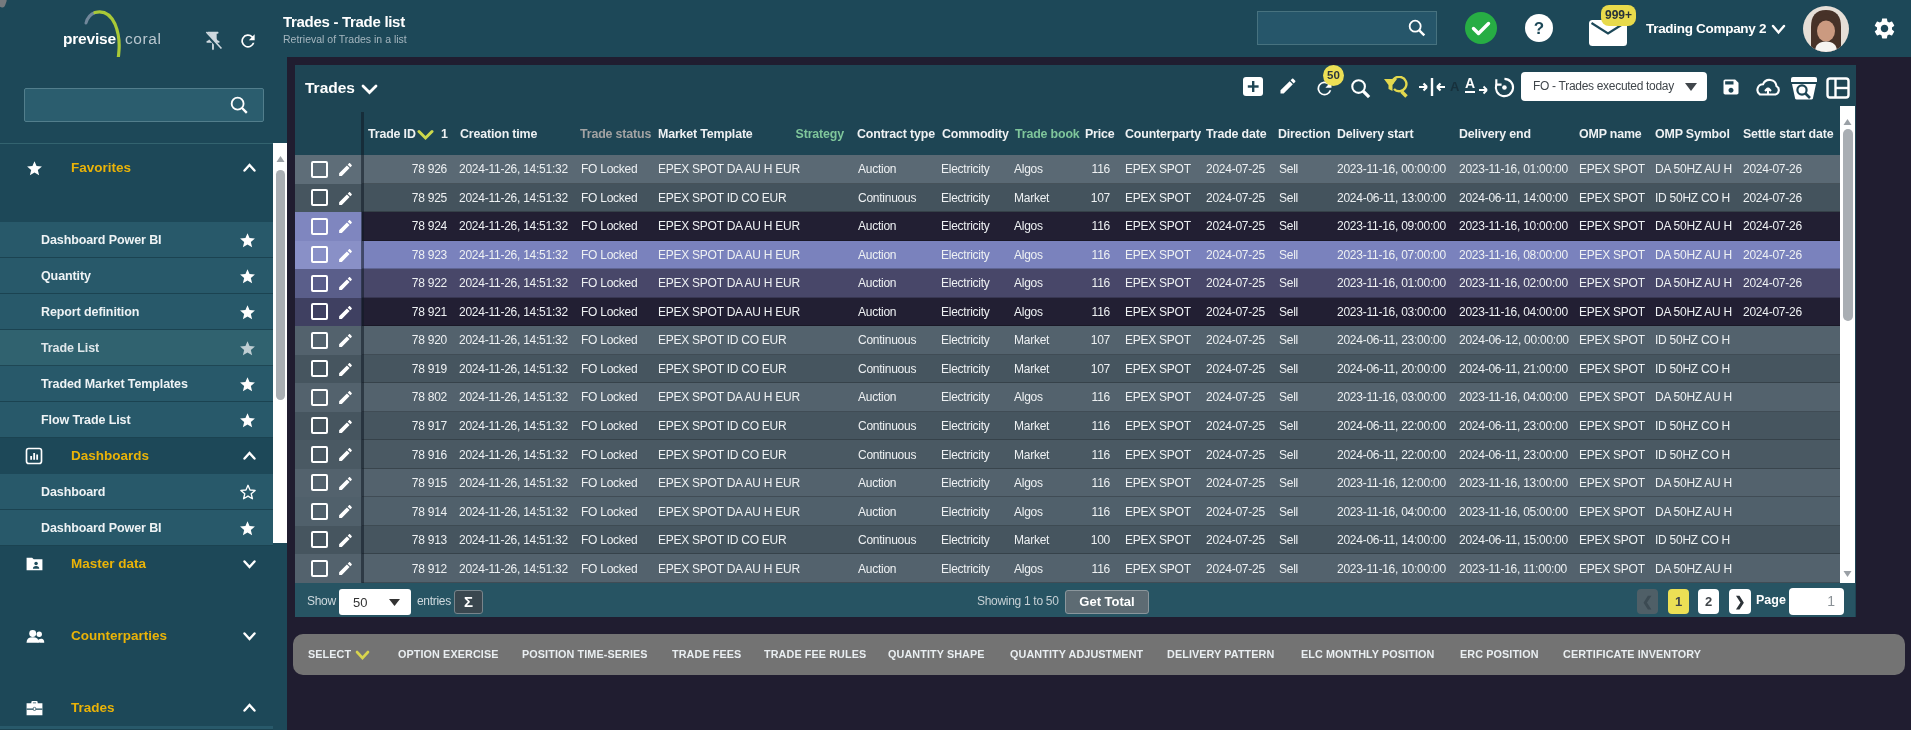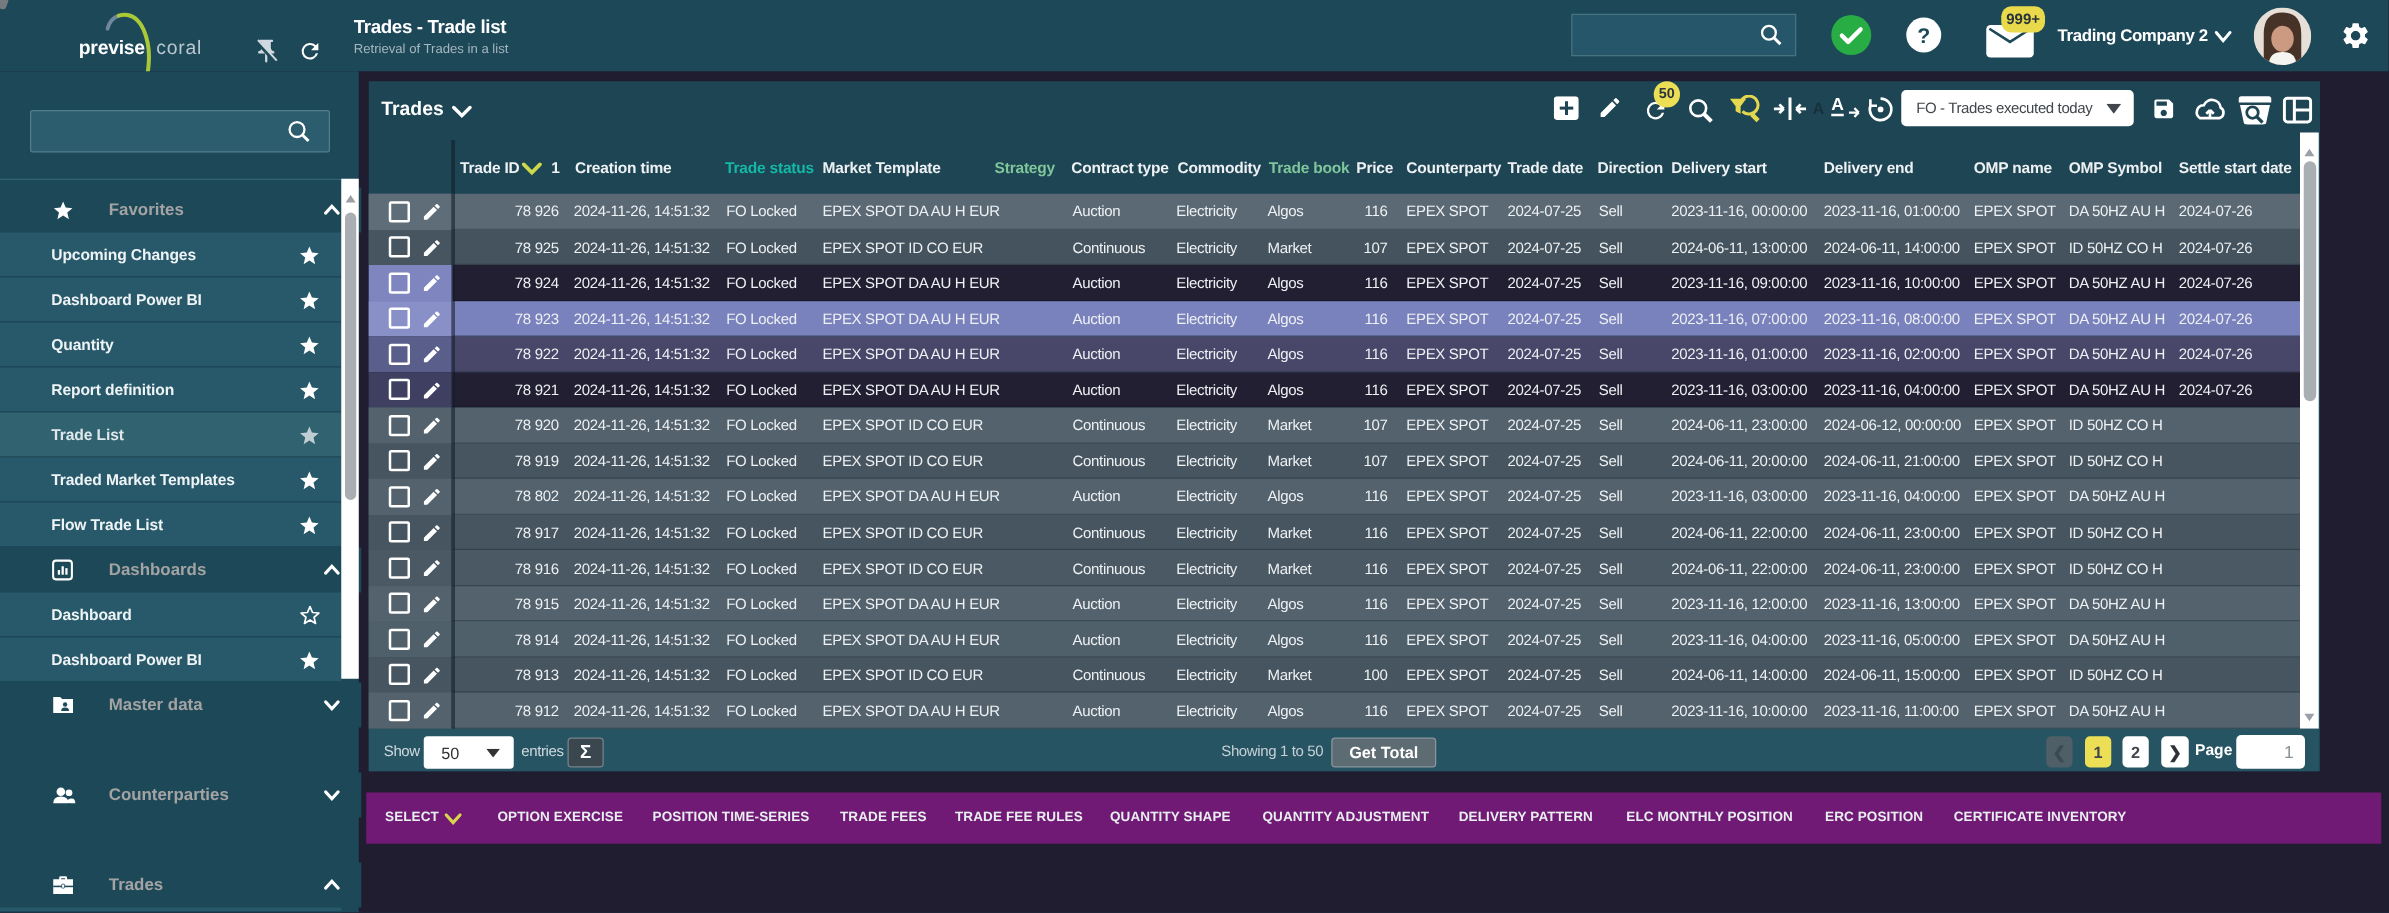--- a/index.html
+++ b/index.html
@@ -7,27 +7,27 @@
     font-family:"Liberation Sans", sans-serif; }
   .abs { position:absolute; }
   #stage { position:relative; width:1911px; height:730px; background:#201d30; }
 
   
   #header { position:absolute; left:0; top:0; width:1911px; height:57px; background:#1d4858; }
   #sidebar { position:absolute; left:0; top:57px; width:287px; height:673px; background:#1d4858; }
 
   
   #panel { position:absolute; left:295px; top:65px; width:1561px; height:552px; background:#1e4554; }
-  #menubar { position:absolute; left:293px; top:634px; width:1612px; height:41px; background:#701a75;
-    display:flex; align-items:center; }
+  #menubar { position:absolute; left:293px; top:634px; width:1612px; height:41px; background:#737373;
+    display:flex; align-items:center;border-radius:10px; }
 
   .sideitem { position:absolute; left:0; width:273px; height:36px; background:#28596a; box-shadow:inset 0 -1px 0 rgba(10,40,52,0.45);
     color:#eef3f5; font-weight:bold; font-size:12.5px; letter-spacing:-0.1px; line-height:36px; }
-  .sidehead { position:absolute; left:16px; width:273px; height:36px; background:#1d4858;
-    color:#a3a3a3; font-weight:bold; font-size:13.5px; line-height:36px; }
+  .sidehead { position:absolute; left:0; width:273px; height:36px; background:#1d4858;
+    color:#eab308; font-weight:bold; font-size:13.5px; line-height:36px; }
   .sideitem span.t { position:absolute; left:41px; top:0; }
   .sidehead span.t { position:absolute; left:71px; top:0; }
 
   .hdrtxt { color:#fff; font-weight:bold; font-size:12.4px !important; letter-spacing:-0.15px !important; }
 
   
   .row { position:absolute; left:0; width:1545px; }
   .cell { position:absolute; top:0; height:100%; font-size:12px; letter-spacing:-0.25px; color:#eef1f3;
     white-space:nowrap; display:flex; align-items:center; }
   .r { justify-content:flex-end; }
@@ -138,26 +138,20 @@
 
     <div class="sidehead" style="top:93px;">
       <svg class="abs" style="left:26px;top:10px;" width="17" height="17" viewBox="0 0 24 24">
           <path d="M12 1.6 L14.9 8.6 L22.5 9.2 L16.7 14.2 L18.5 21.6 L12 17.6 L5.5 21.6 L7.3 14.2 L1.5 9.2 L9.1 8.6 Z" fill="#fff"></path>
         </svg>
       <span class="t">Favorites</span>
       <svg class="abs" style="left:243px;top:13px;" width="13" height="9" viewBox="0 0 13 9">
           <path d="M1.5 7.5 L6.5 2 L11.5 7.5" fill="none" stroke="#fff" stroke-width="2.4" stroke-linecap="round"></path>
         </svg>
     </div>
-    <div class="sideitem" style="top:129px;">
-        <span class="t">Upcoming Changes</span>
-        <svg class="abs" style="left:239px;top:10px;" width="17" height="17" viewBox="0 0 24 24">
-          <path d="M12 1.6 L14.9 8.6 L22.5 9.2 L16.7 14.2 L18.5 21.6 L12 17.6 L5.5 21.6 L7.3 14.2 L1.5 9.2 L9.1 8.6 Z" fill="#fff"></path>
-        </svg>
-      </div>
     <div class="sideitem" style="top:165px;">
         <span class="t">Dashboard Power BI</span>
         <svg class="abs" style="left:239px;top:10px;" width="17" height="17" viewBox="0 0 24 24">
           <path d="M12 1.6 L14.9 8.6 L22.5 9.2 L16.7 14.2 L18.5 21.6 L12 17.6 L5.5 21.6 L7.3 14.2 L1.5 9.2 L9.1 8.6 Z" fill="#fff"></path>
         </svg>
       </div>
     <div class="sideitem" style="top:201px;">
         <span class="t">Quantity</span>
         <svg class="abs" style="left:239px;top:10px;" width="17" height="17" viewBox="0 0 24 24">
           <path d="M12 1.6 L14.9 8.6 L22.5 9.2 L16.7 14.2 L18.5 21.6 L12 17.6 L5.5 21.6 L7.3 14.2 L1.5 9.2 L9.1 8.6 Z" fill="#fff"></path>
@@ -320,21 +314,21 @@
         <line x1="9.5" y1="12" x2="22.5" y2="12" stroke="#fff" stroke-width="2.4"></line>
       </svg>
 
     <div class="row" style="top:47px;height:43px;">
       <span class="cell hdrtxt" style="left:73px;">Trade ID</span>
       <svg class="abs" style="left:122px;top:17px;" width="17" height="12" viewBox="0 0 17 12">
           <path d="M2 2.5 L8.5 9 L15 2.5" fill="none" stroke="#cdd94c" stroke-width="3" stroke-linecap="round"></path>
         </svg>
       <span class="cell hdrtxt" style="left:146px;">1</span>
       <span class="cell hdrtxt" style="left:165px;">Creation time</span>
-      <span class="cell hdrtxt" style="left:285px;color:#14b8a6;">Trade status</span>
+      <span class="cell hdrtxt" style="left:285px;color:#a3a3a3;">Trade status</span>
       <span class="cell hdrtxt" style="left:363px;">Market Template</span>
       <span class="cell hdrtxt r" style="left:509px;width:40px;color:#7fc69b;">Strategy</span>
       <span class="cell hdrtxt" style="left:562px;">Contract type</span>
       <span class="cell hdrtxt" style="left:647px;">Commodity</span>
       <span class="cell hdrtxt" style="left:720px;color:#7fc69b;">Trade book</span>
       <span class="cell hdrtxt" style="left:790px;">Price</span>
       <span class="cell hdrtxt" style="left:830px;">Counterparty</span>
       <span class="cell hdrtxt" style="left:911px;">Trade date</span>
       <span class="cell hdrtxt" style="left:983px;">Direction</span>
       <span class="cell hdrtxt" style="left:1042px;">Delivery start</span>

